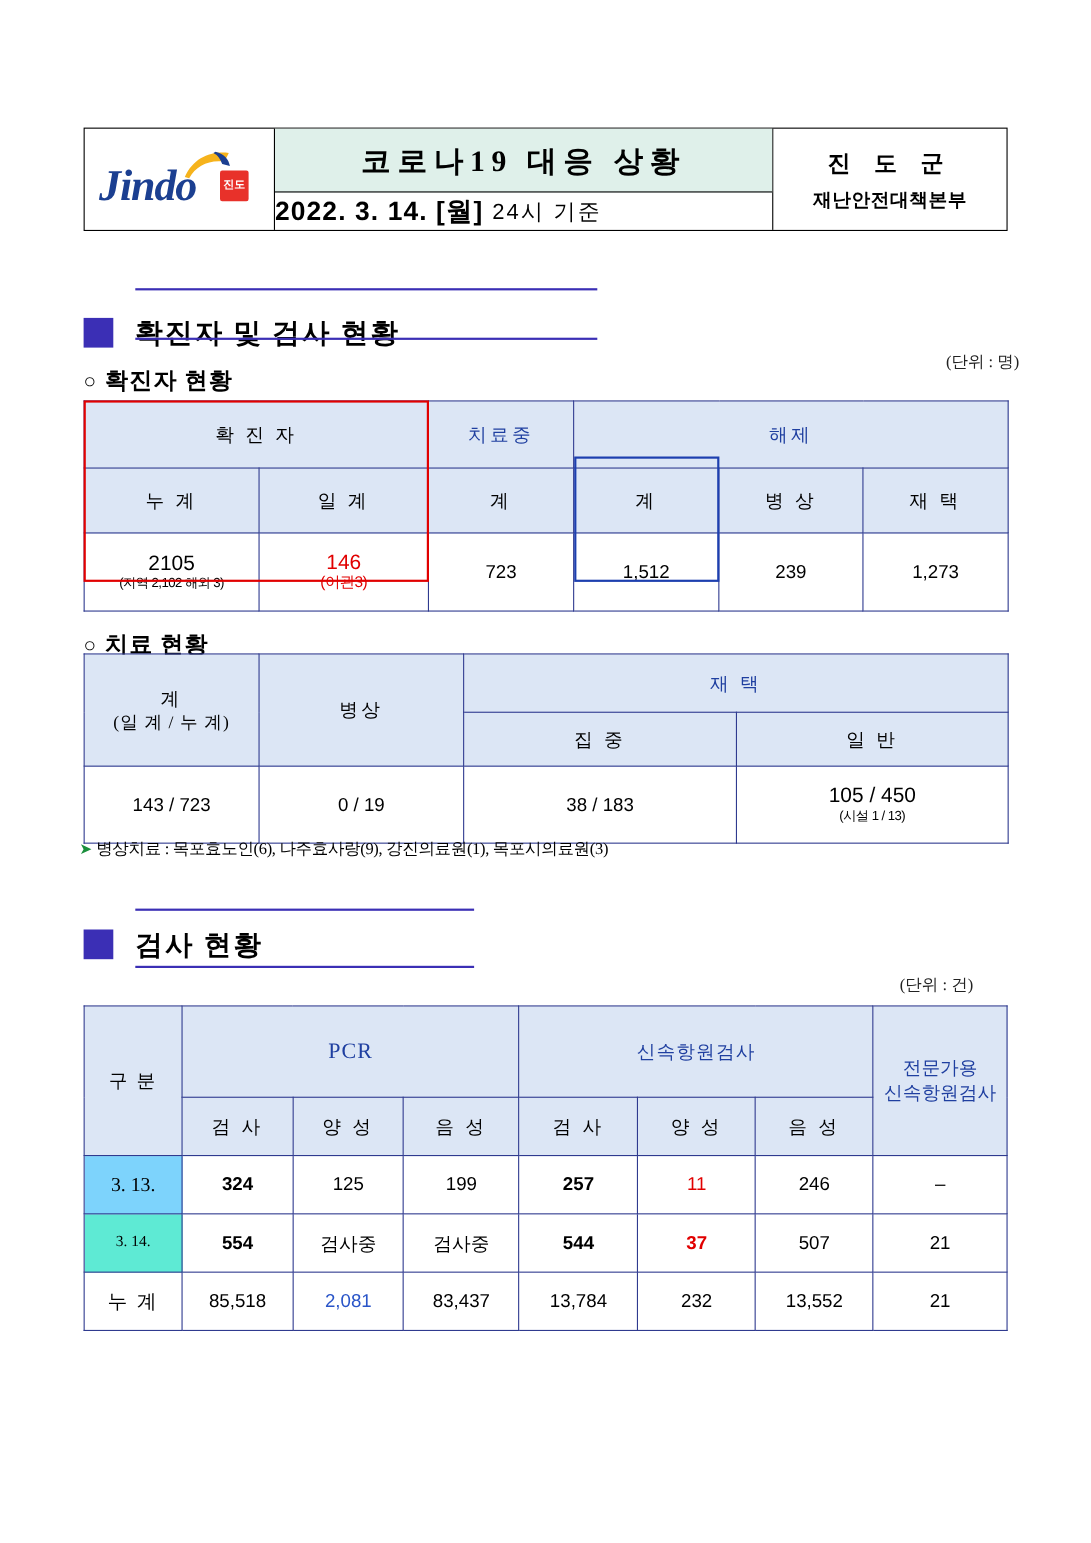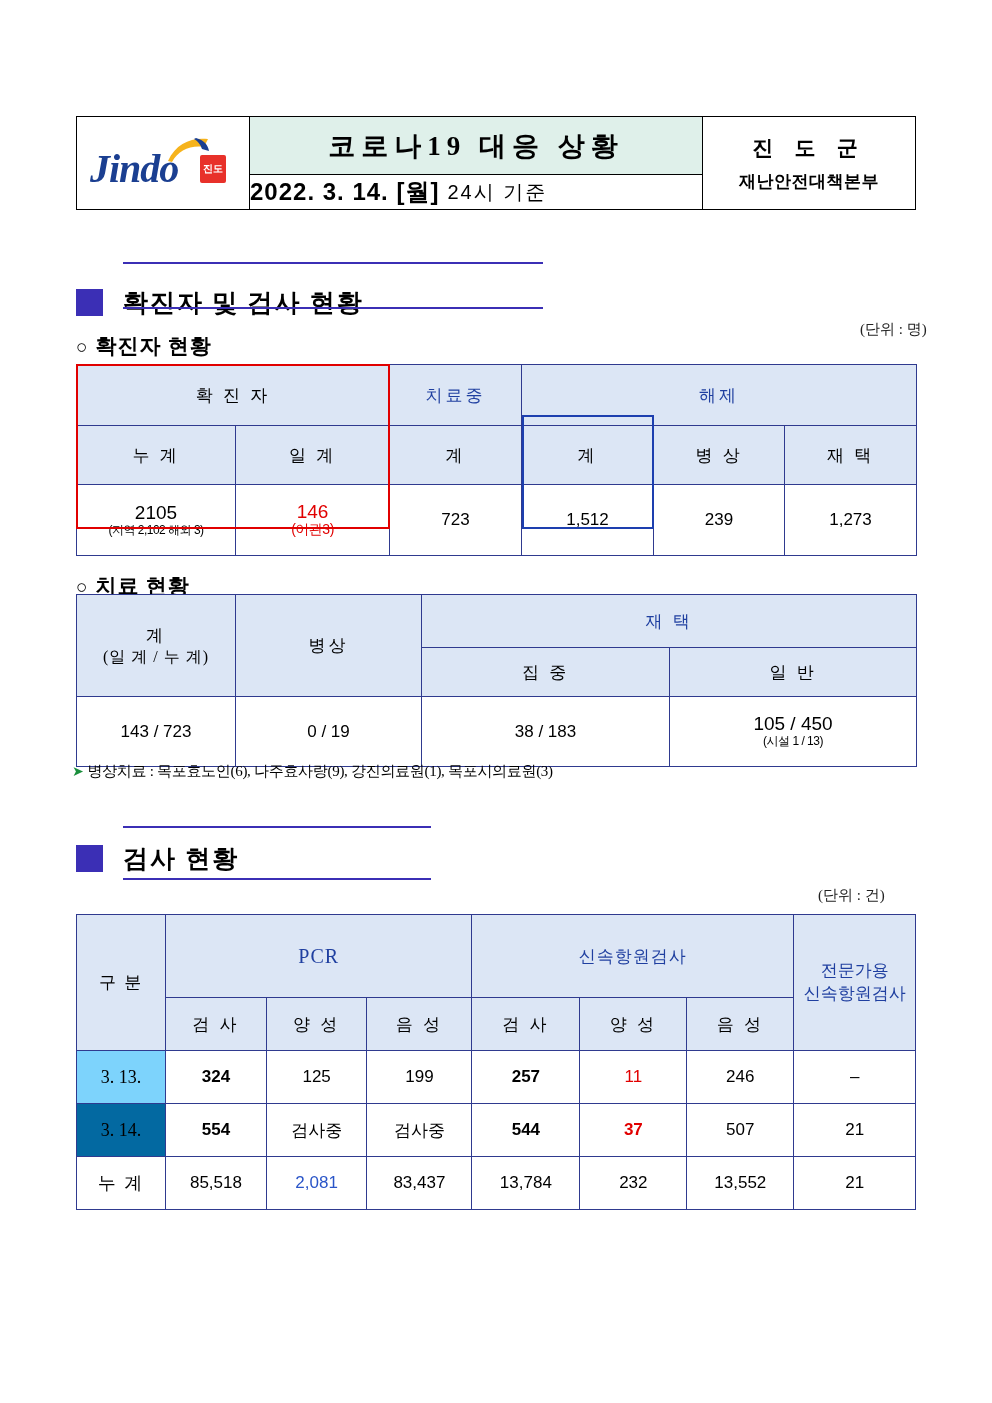--- a/index.html
+++ b/index.html
@@ -418,21 +418,21 @@
         <td class="numcell" style="height:44px; font-weight:bold;">324</td>
         <td class="numcell" style="height:44px;">125</td>
         <td class="numcell" style="height:44px;">199</td>
         <td class="numcell" style="height:44px; font-weight:bold;">257</td>
         <td class="numcell red" style="height:44px;">11</td>
         <td class="numcell" style="height:44px;">246</td>
         <td class="numcell" style="height:44px;">–</td>
       </tr>
 
       <tr>
-        <td class="hdr" style="background:#0369a1; height:44px; letter-spacing:0px; font-size:18px;">3. 14.</td>
+        <td class="hdr" style="background:#5eead4; height:44px; letter-spacing:0px; font-size:14px;">3. 14.</td>
         <td class="numcell" style="height:44px; font-weight:bold;">554</td>
         <td style="height:44px; font-size:17px;">검사중</td>
         <td style="height:44px; font-size:17px;">검사중</td>
         <td class="numcell" style="height:44px; font-weight:bold;">544</td>
         <td class="numcell red" style="height:44px; font-weight:bold;">37</td>
         <td class="numcell" style="height:44px;">507</td>
         <td class="numcell" style="height:44px;">21</td>
       </tr>
 
       <tr>

